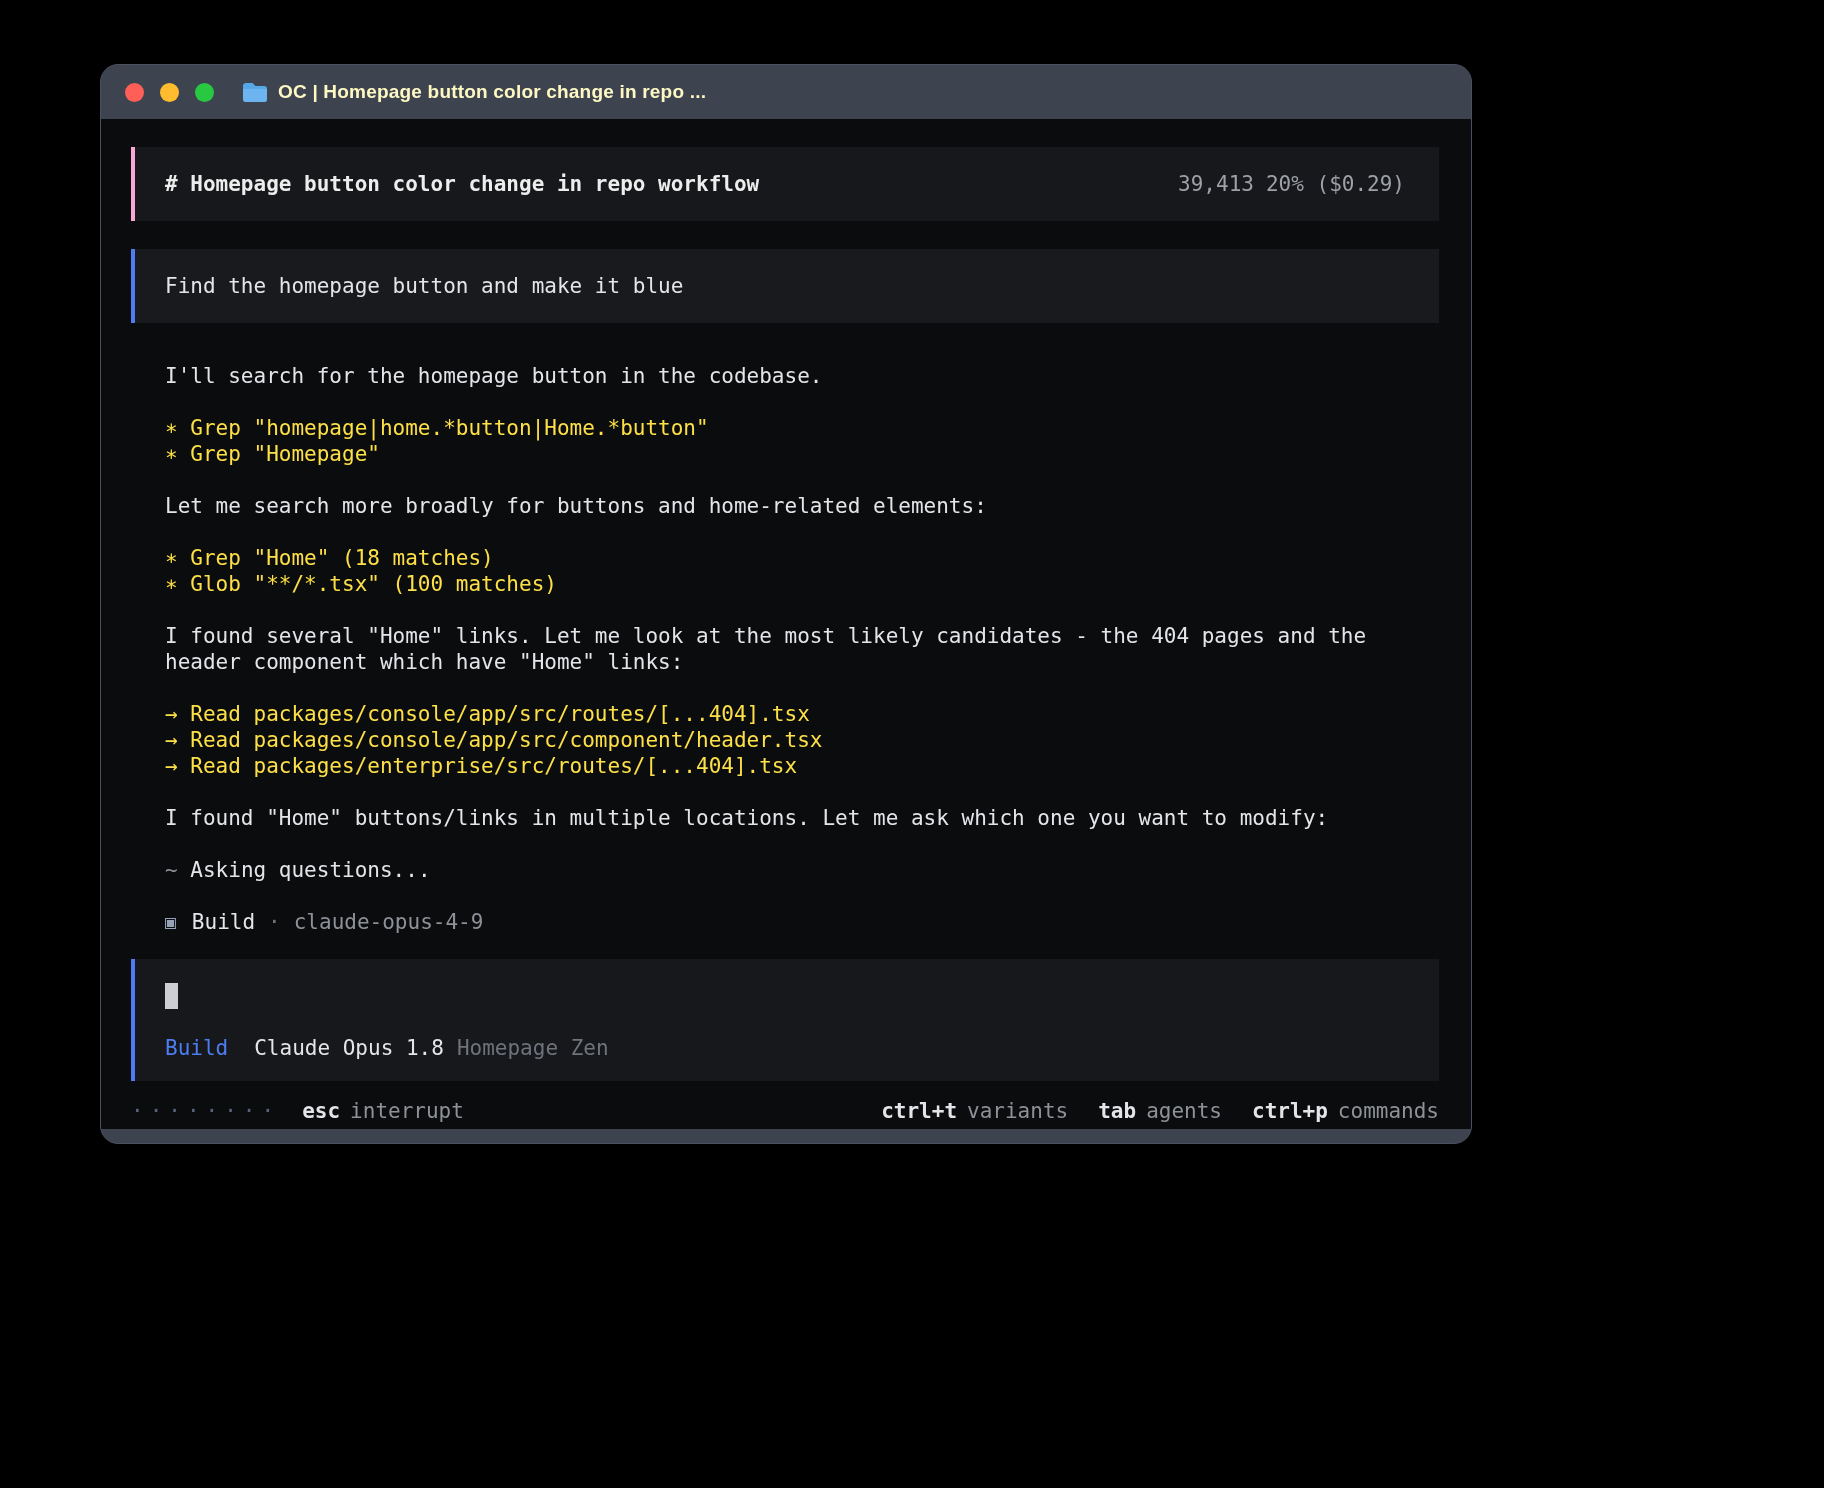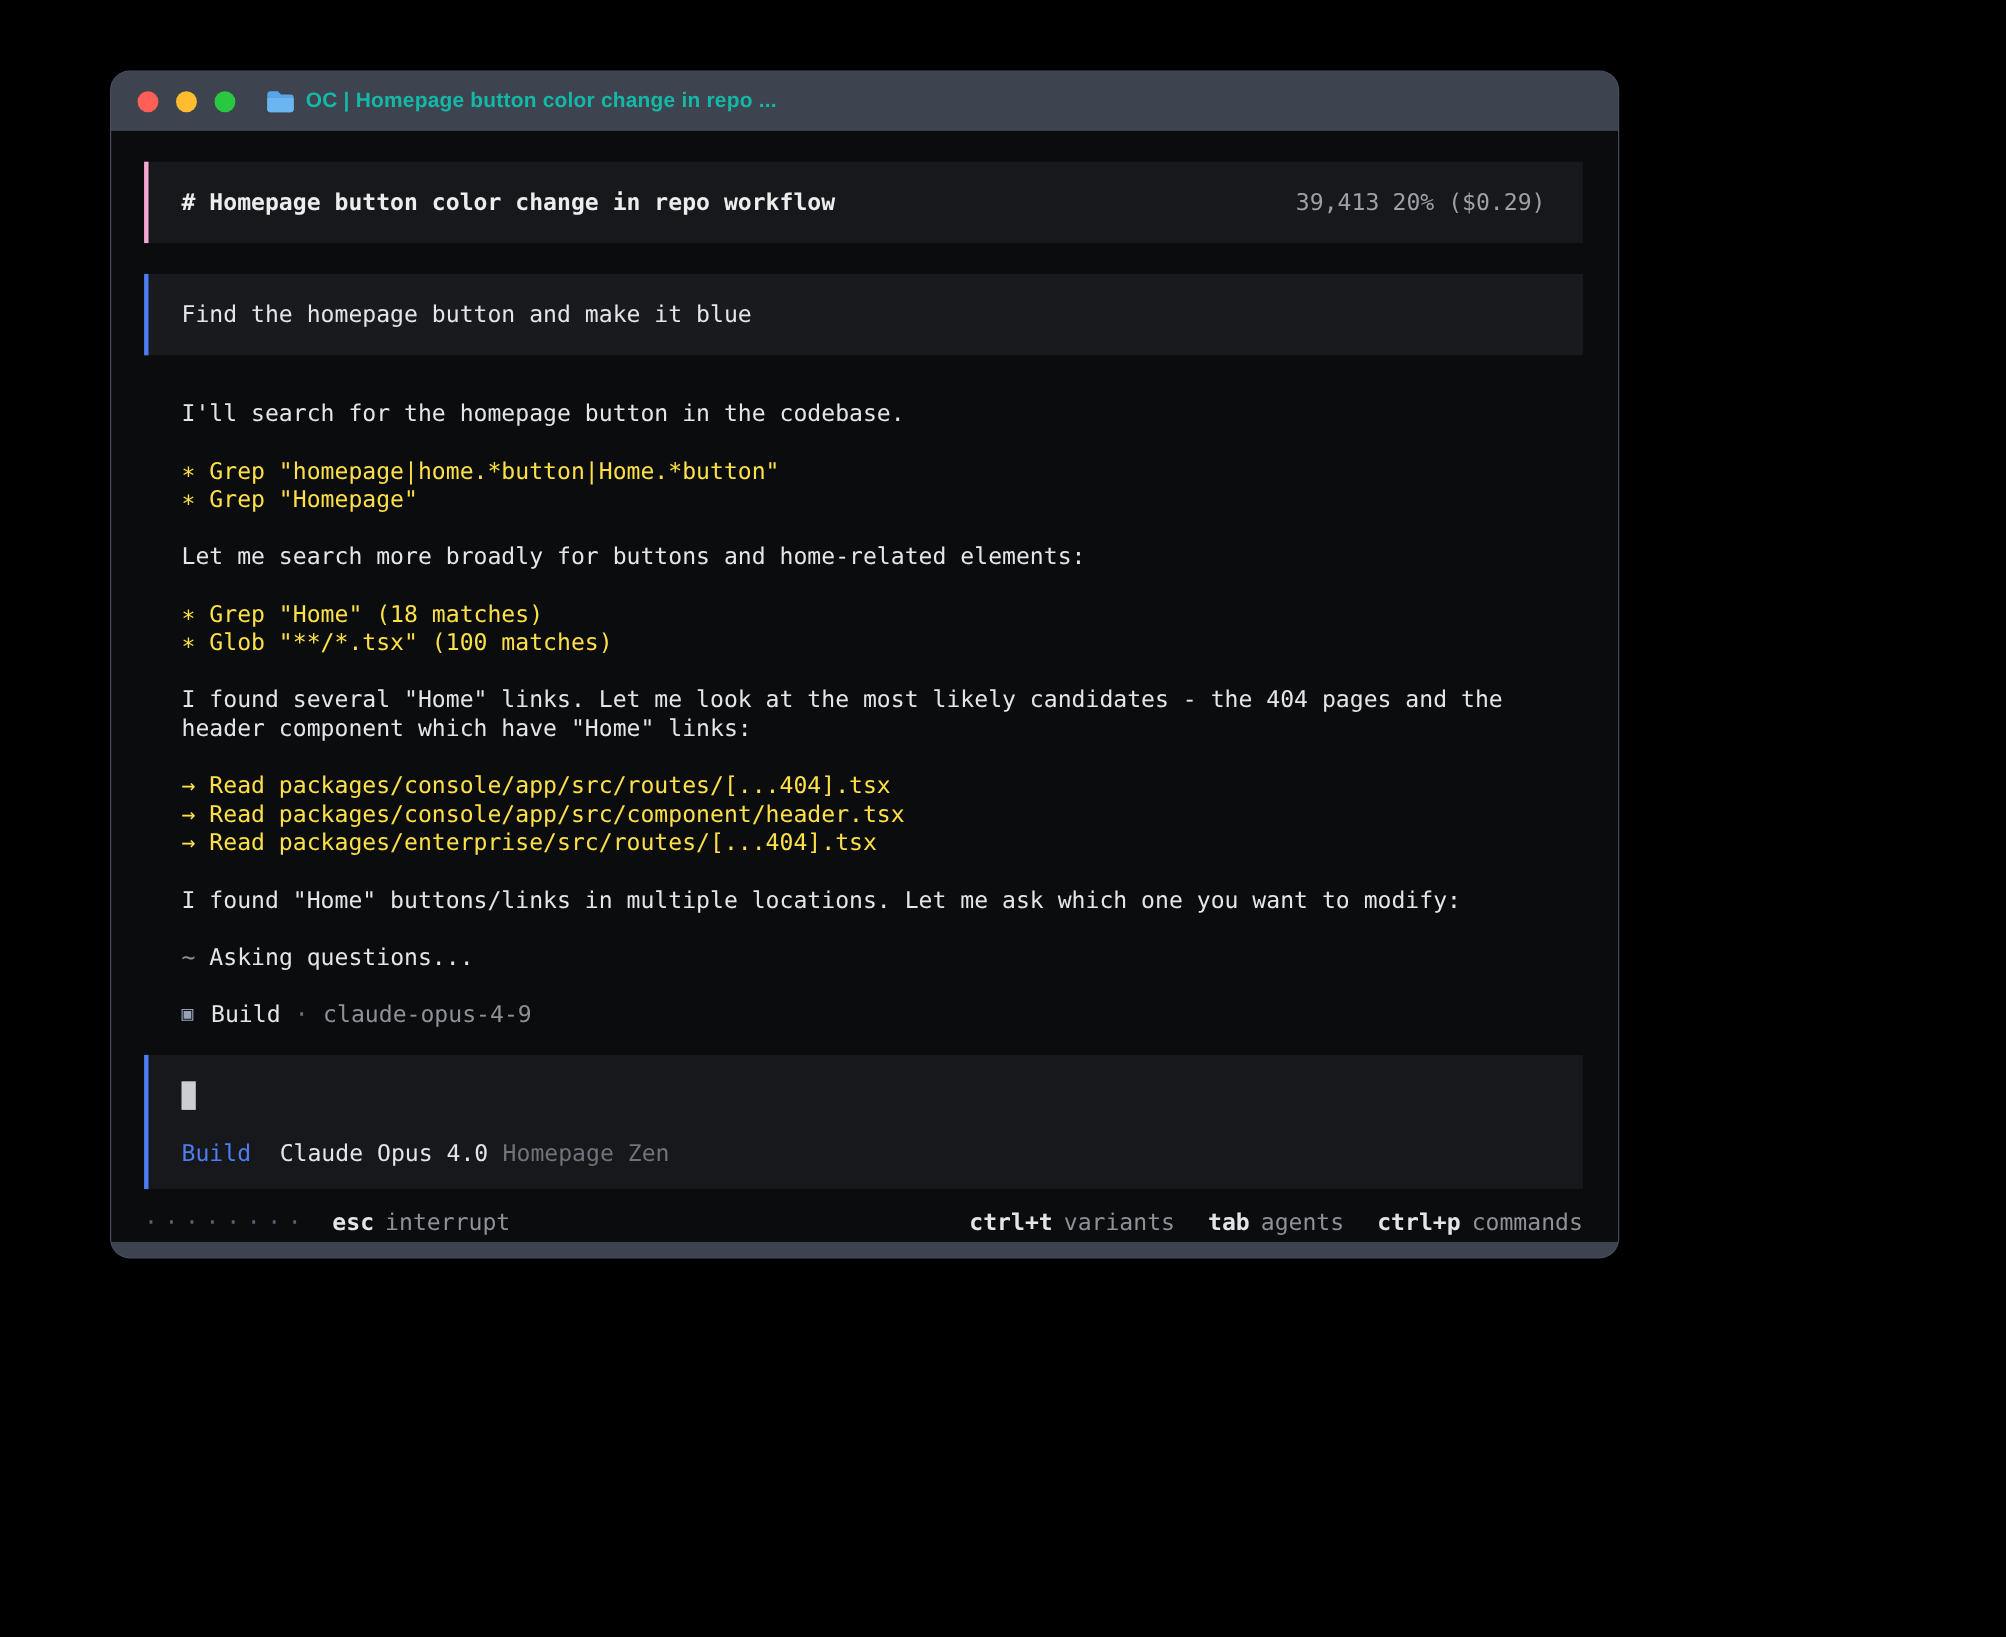--- a/index.html
+++ b/index.html
@@ -20,21 +20,21 @@
     display:flex; align-items:center; padding:0 24px;
   }
   .lights { display:flex; gap:16px; margin-right:28px; }
   .light { width:19px; height:19px; border-radius:50%; }
   .light.red { background:#ff5f57; }
   .light.yellow { background:#febc2e; }
   .light.green { background:#28c840; }
   .folder-icon { display:flex; margin-right:10px; }
   .win-title {
     font-family:"Liberation Sans", sans-serif; font-weight:700;
-    font-size:19px; color:#14b8a6; letter-spacing:.2px;
+    font-size:19px; color:#fef9c3; letter-spacing:.2px;
     white-space:nowrap; overflow:hidden; text-overflow:ellipsis;
   }
   .terminal {
     flex:1 1 auto; min-height:0; background:#0b0c0e;
     padding:28px 32px 0 30px;
     display:flex; flex-direction:column;
     font-size:21px; line-height:26px; color:#e4e5e8;
     overflow:hidden;
   }
   .block { border-left:4px solid #f9a8d4; padding:24px 34px 24px 30px; }
@@ -141,21 +141,21 @@
         <span class="agent-name">Build</span>
         <span class="agent-sep">·</span>
         <span class="agent-model">claude-opus-4-9</span>
       </div>
     </div>
 
     <div class="block input-block">
       <div class="line"><span class="cursor"></span></div>
       <div class="model-line">
         <span class="mode-label">Build</span>
-        <span class="model-name">Claude Opus 4.0</span>
+        <span class="model-name">Claude Opus 1.8</span>
         <span class="model-provider">Homepage Zen</span>
       </div>
     </div>
 
     <div class="statusbar">
       <div class="status-left">
         <span class="spinner">········</span>
         <span class="shortcut" style="margin-left:0;">
           <span class="key">esc</span>
           <span class="hint">interrupt</span>

